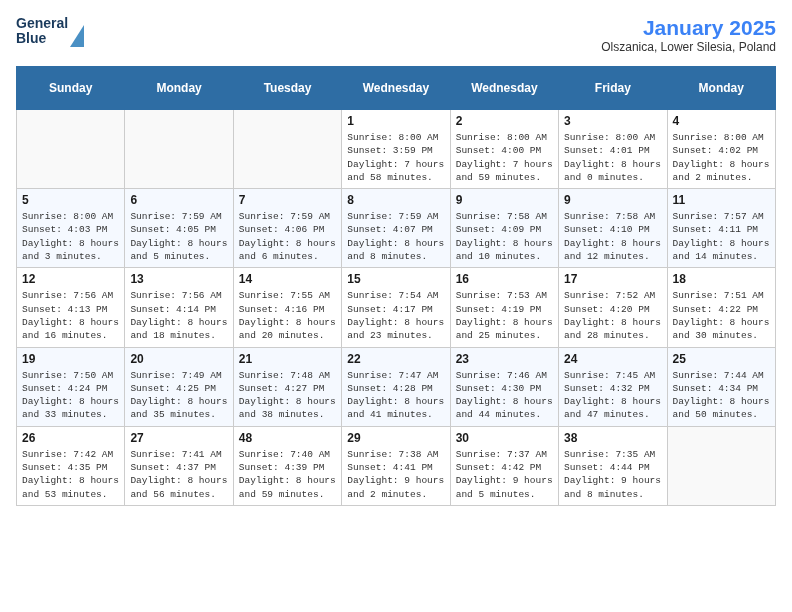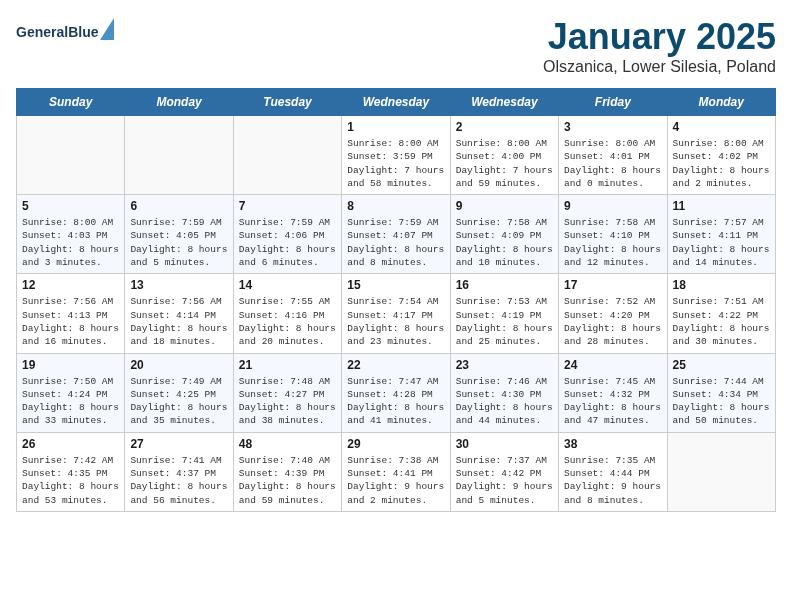--- a/index.html
+++ b/index.html
@@ -16,58 +16,57 @@
       align-items: flex-start;
       margin-bottom: 12px;
     }
     .logo {
       display: flex;
       align-items: center;
       gap: 4px;
     }
     .logo-text {
       display: flex;
-      flex-direction: row;
+      flex-direction: column;
       font-size: 14px;
       font-weight: bold;
       color: #1a3a5c;
       line-height: 1.1;
     }
     .logo-text span:first-child { color: #1a3a5c; }
     .logo-triangle {
       width: 0;
       height: 0;
       border-left: 14px solid transparent;
       border-bottom: 22px solid #4a90c4;
       margin-top: 2px;
     }
     .title-area { text-align: right; }
     .title-area h1 {
-      font-size: 36px;
-      font-weight: bold;
-      color: #0c4a6e;
+      font-size: 21px;
+      font-weight: bold;
+      color: #3b82f6;
     }
     .title-area h2 {
-      font-size: 16px;
+      font-size: 12px;
       font-weight: normal;
       color: #333;
     }
     table {
       width: 100%;
       border-collapse: collapse;
       font-size: 10px;
     }
     .day-header {
       background: #2e6da4;
       color: #fff;
-      padding: 6px 4px;
+      padding: 14px 4px;
       font-size: 12px;
       font-weight: bold;
       border: 1px solid #2e6da4;
-      font-style: italic;
     }
     td {
       border: 1px solid #ccc;
       vertical-align: top;
       padding: 4px 5px;
       width: calc(100% / 7);
       min-height: 80px;
       background: #fff;
     }
     td.empty { background: #f9f9f9; }

